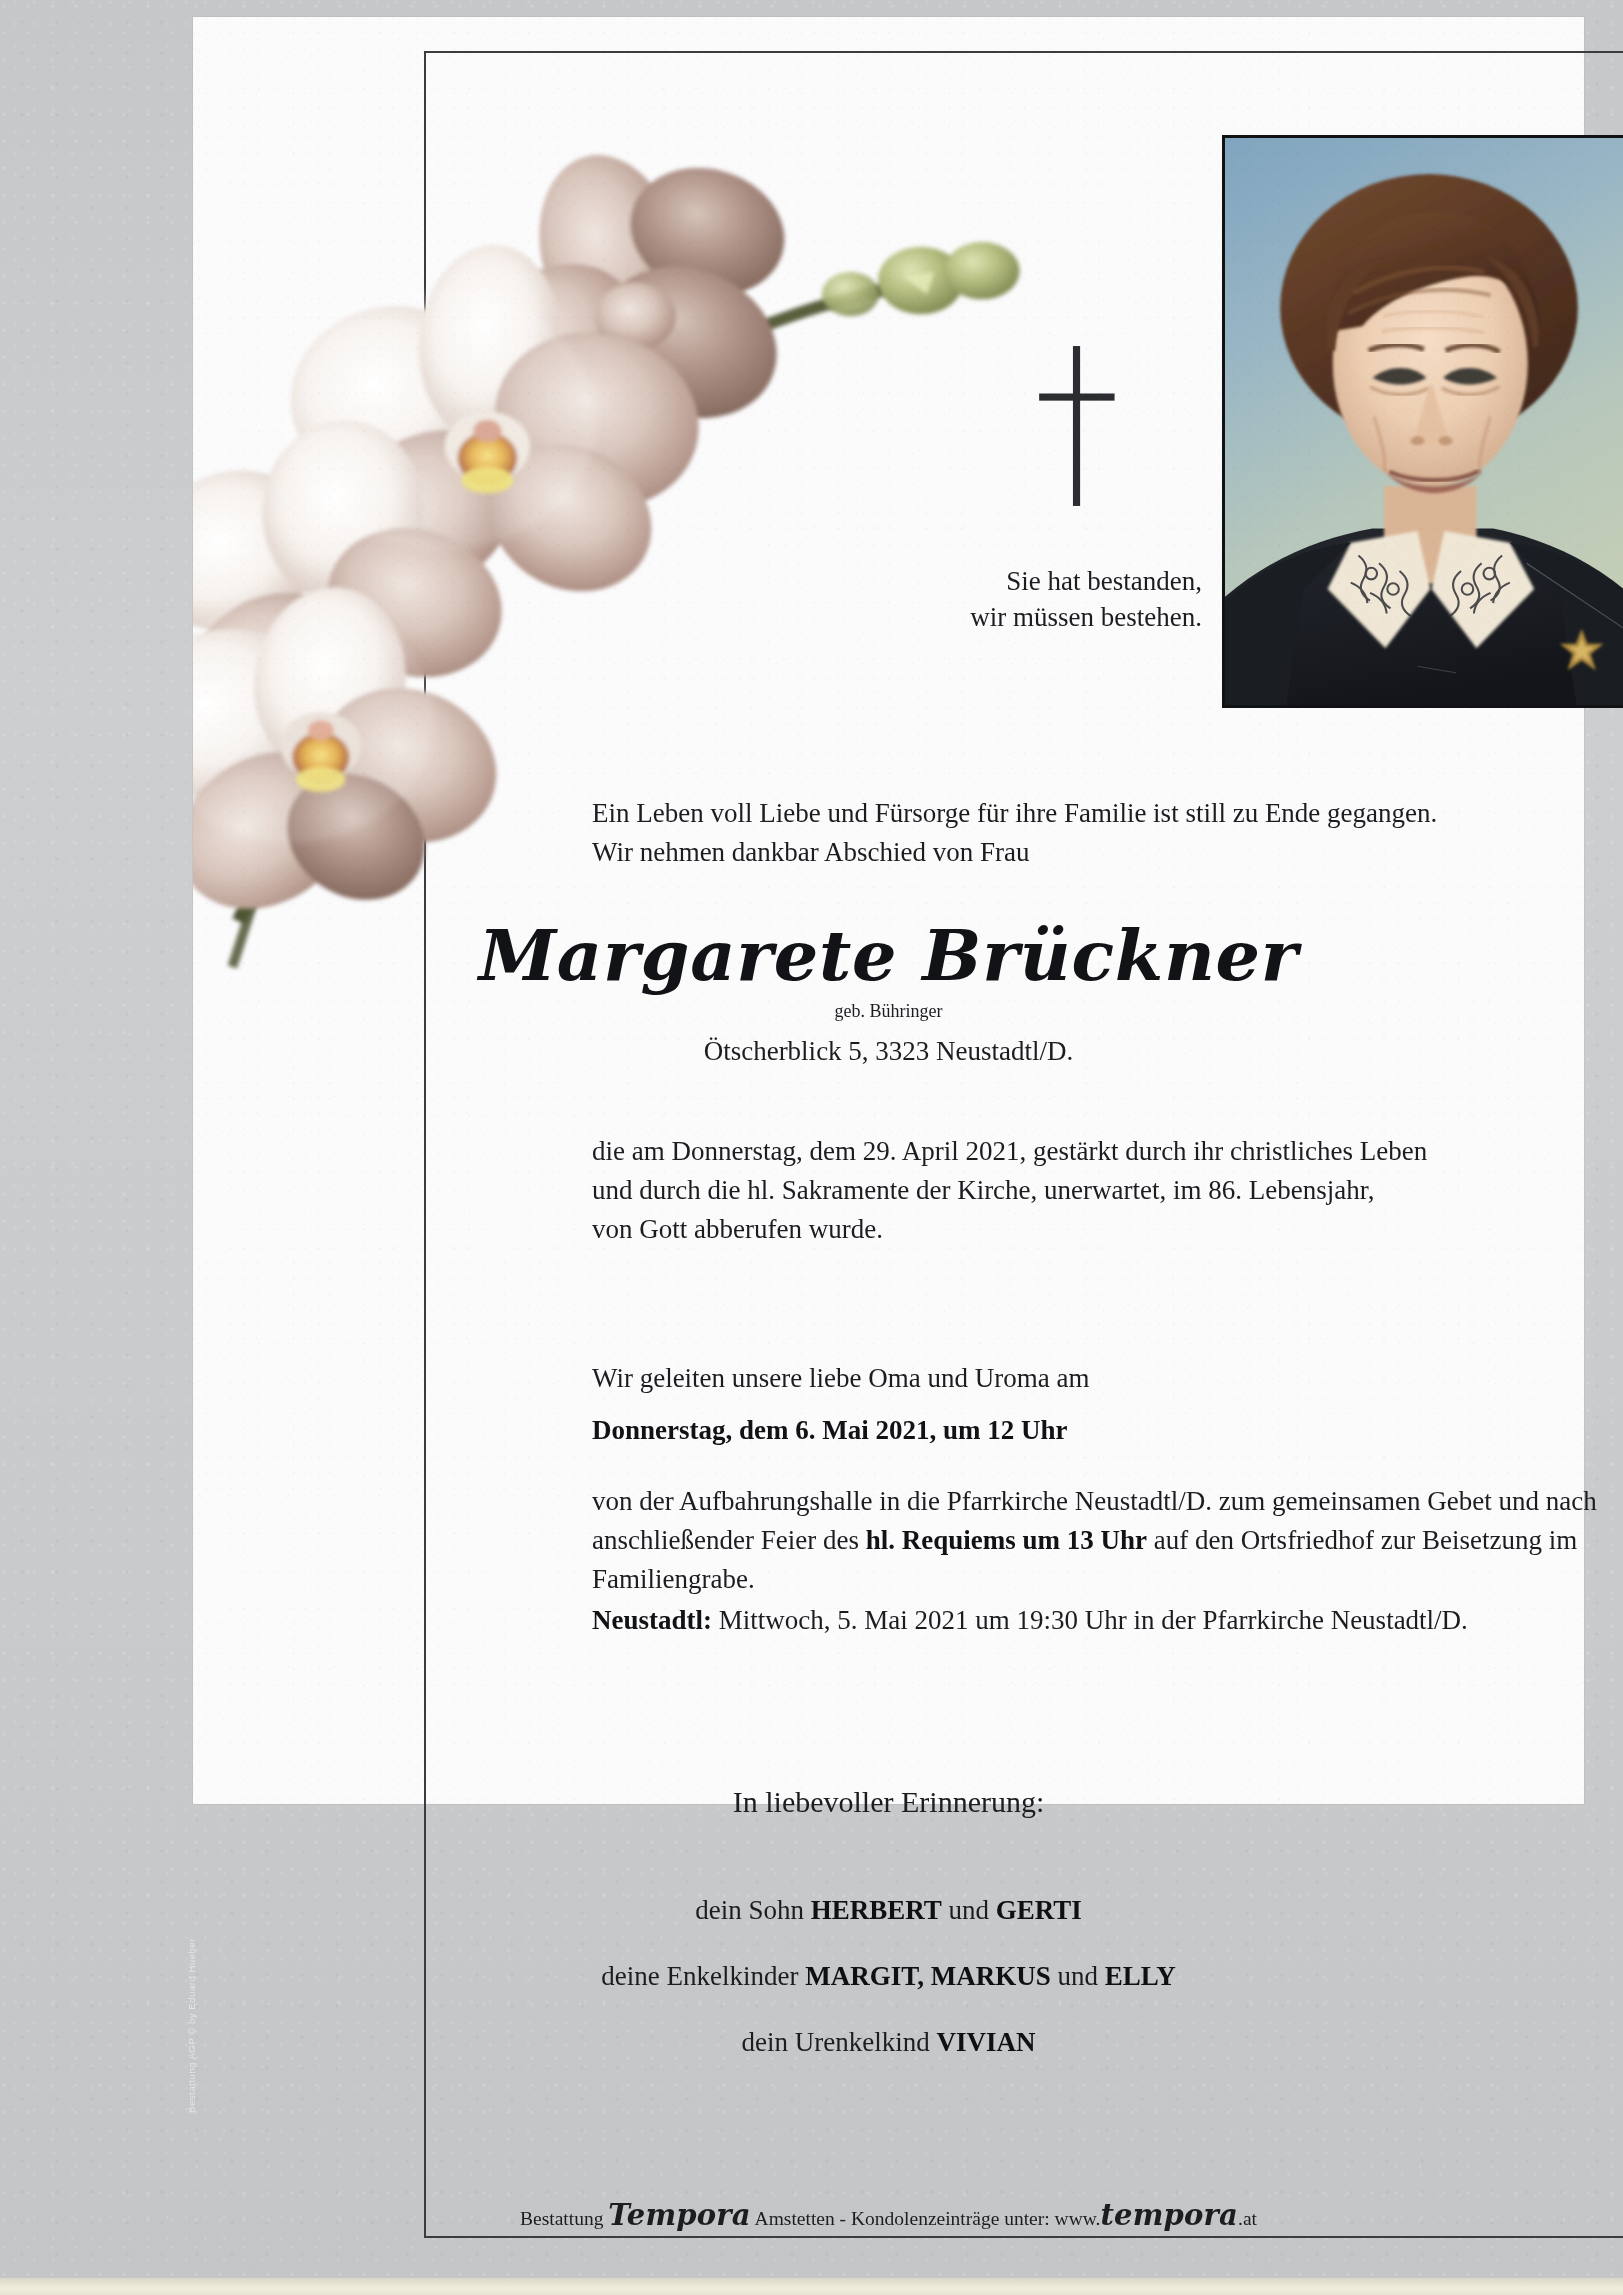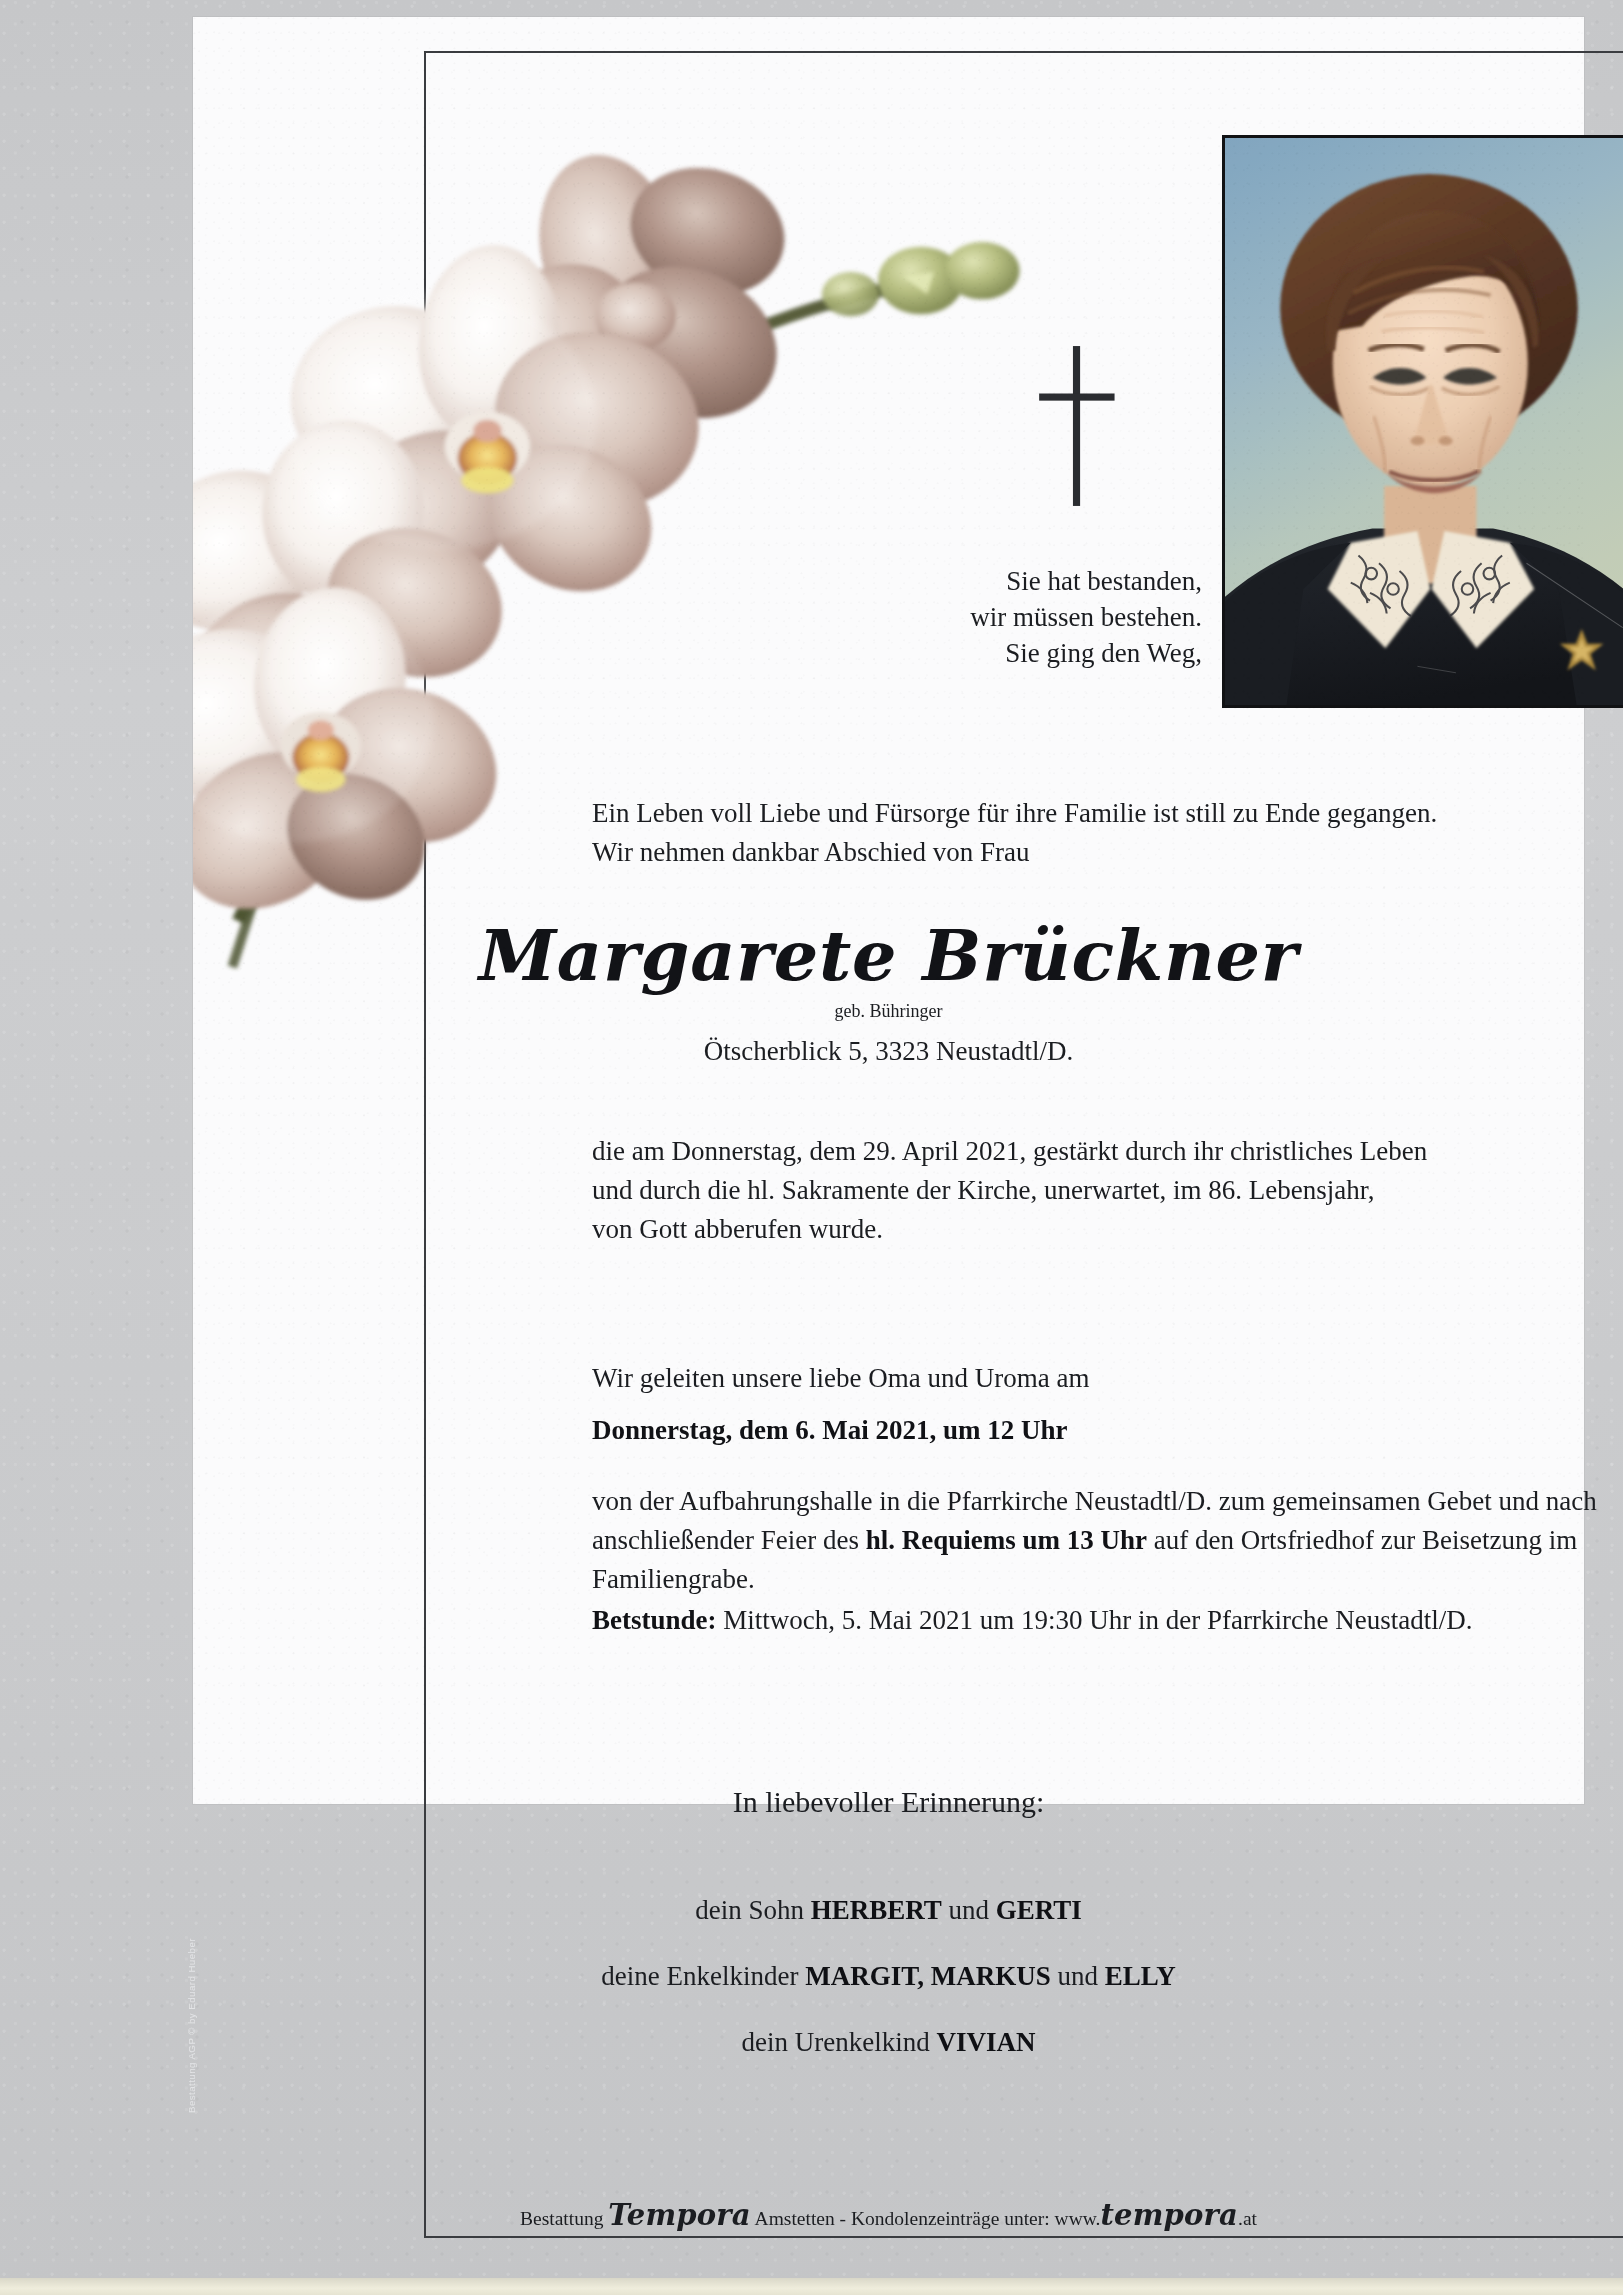--- a/index.html
+++ b/index.html
@@ -352,21 +352,20 @@
 
       <path d="M470 660 L620 760" stroke="#ffffff" stroke-width="1.6" opacity=".25"></path>
       <path d="M300 820 L360 830" stroke="#ffffff" stroke-width="1.4" opacity=".2"></path>
       <rect width="636" height="880" fill="#ffffff" opacity=".03"></rect>
     </svg>
   </div>
 
   <div id="poem">
     <div>Sie hat bestanden,</div>
     <div>wir müssen bestehen.</div>
-    <div>Sie ging den Weg,</div>
   </div>
 
   <div class="intro">
     <div>Ein Leben voll Liebe und Fürsorge für ihre Familie ist still zu Ende gegangen.</div>
     <div>Wir nehmen dankbar Abschied von Frau</div>
   </div>
 
   <div id="name">Margarete Brückner</div>
   <div id="maiden">geb. Bühringer</div>
   <div id="address">Ötscherblick 5, 3323 Neustadtl/D.</div>
@@ -378,21 +377,21 @@
   </div>
 
   <div id="lead">Wir geleiten unsere liebe Oma und Uroma am</div>
   <div id="maindate">Donnerstag, dem 6. Mai 2021, um 12 Uhr</div>
 
   <div id="route">
     <span>von der Aufbahrungshalle in die Pfarrkirche Neustadtl/D. zum gemeinsamen Gebet und nach anschließender Feier des </span><b>hl. Requiems um 13 Uhr</b><span> auf den Ortsfriedhof zur Beisetzung im Familiengrabe.</span>
   </div>
 
   <div id="vigil">
-    <b>Betstunde:</b><span> Mittwoch, 5. Mai 2021 um 19:30 Uhr in der Pfarrkirche Neustadtl/D.</span>
+    <b>Neustadtl:</b><span> Mittwoch, 5. Mai 2021 um 19:30 Uhr in der Pfarrkirche Neustadtl/D.</span>
   </div>
 
   <div id="memhead">In liebevoller Erinnerung:</div>
 
   <div class="memline" id="mem2">
     <span>deine Enkelkinder </span><b>MARGIT, MARKUS</b><span> und </span><b>ELLY</b>
   </div>
 
   <div class="memline" id="mem1">
     <span>dein Sohn </span><b>HERBERT</b><span> und </span><b>GERTI</b>

